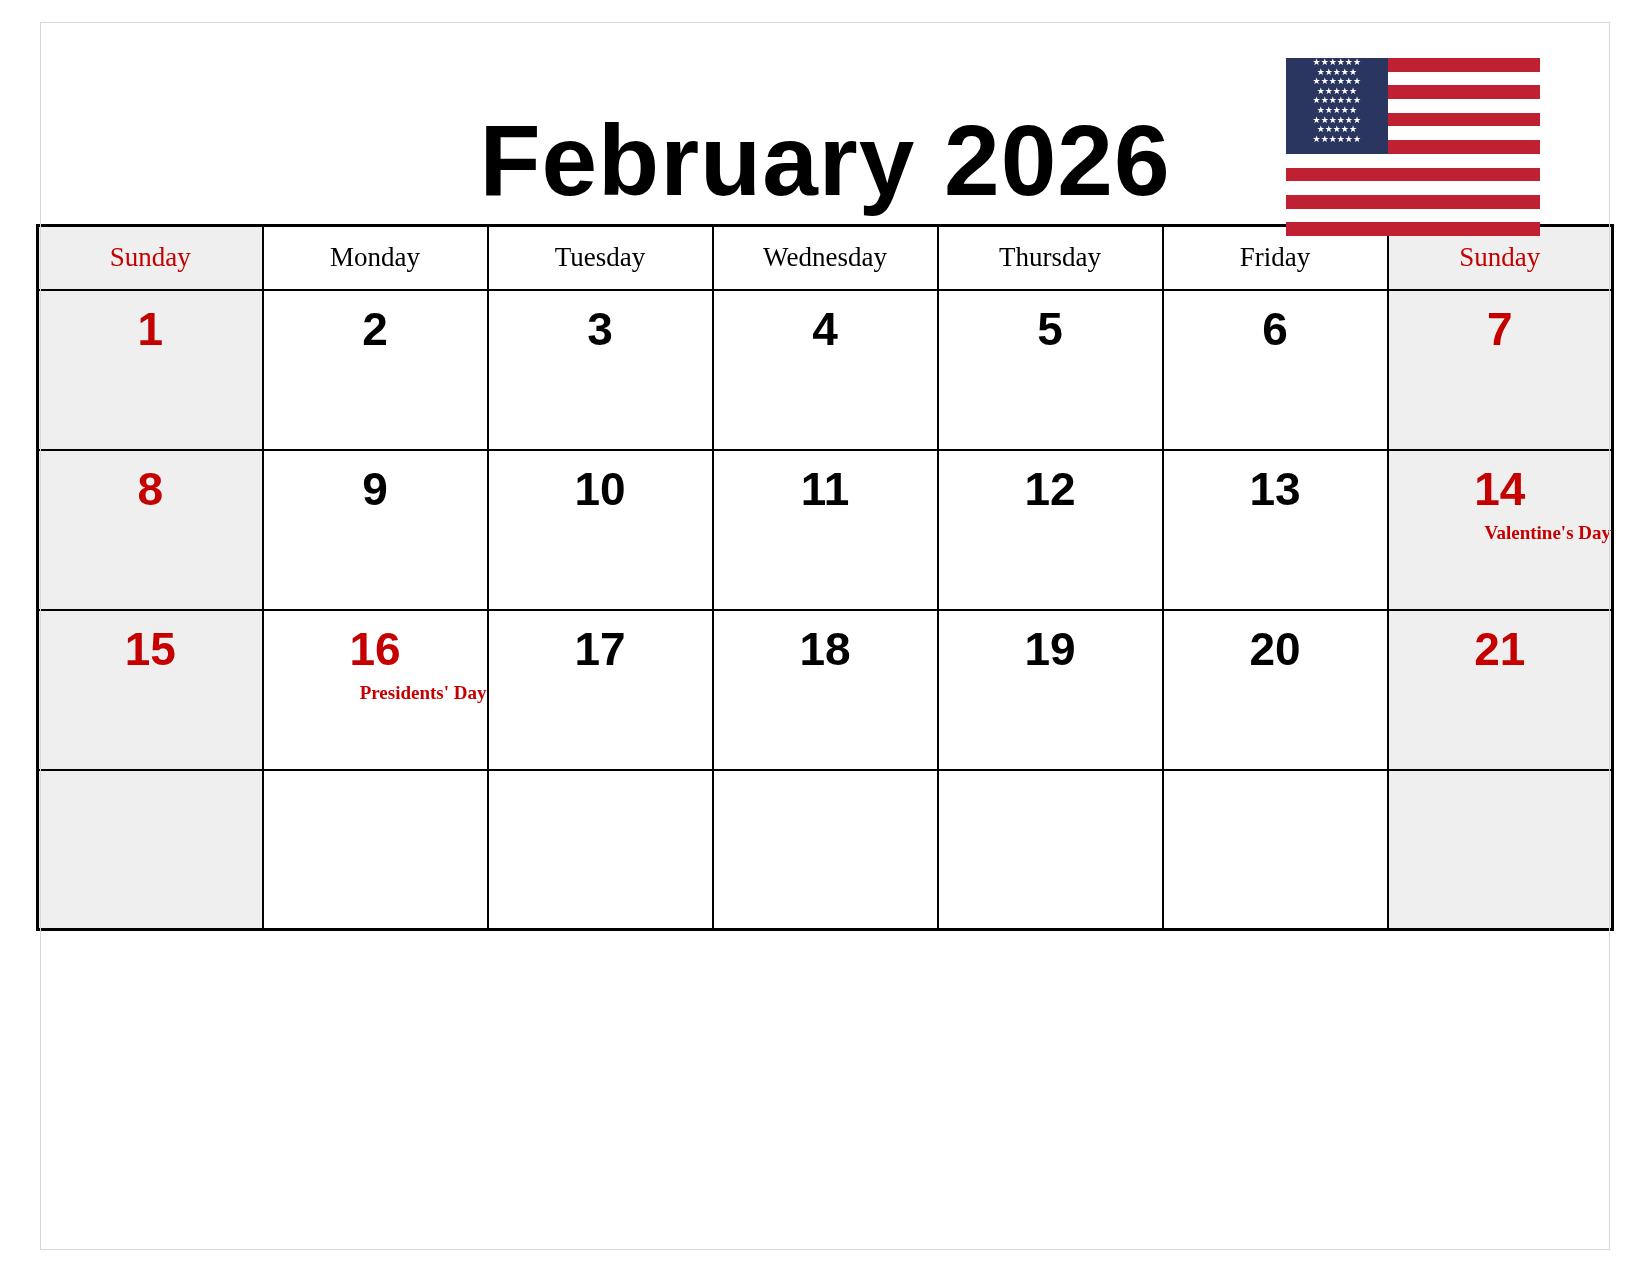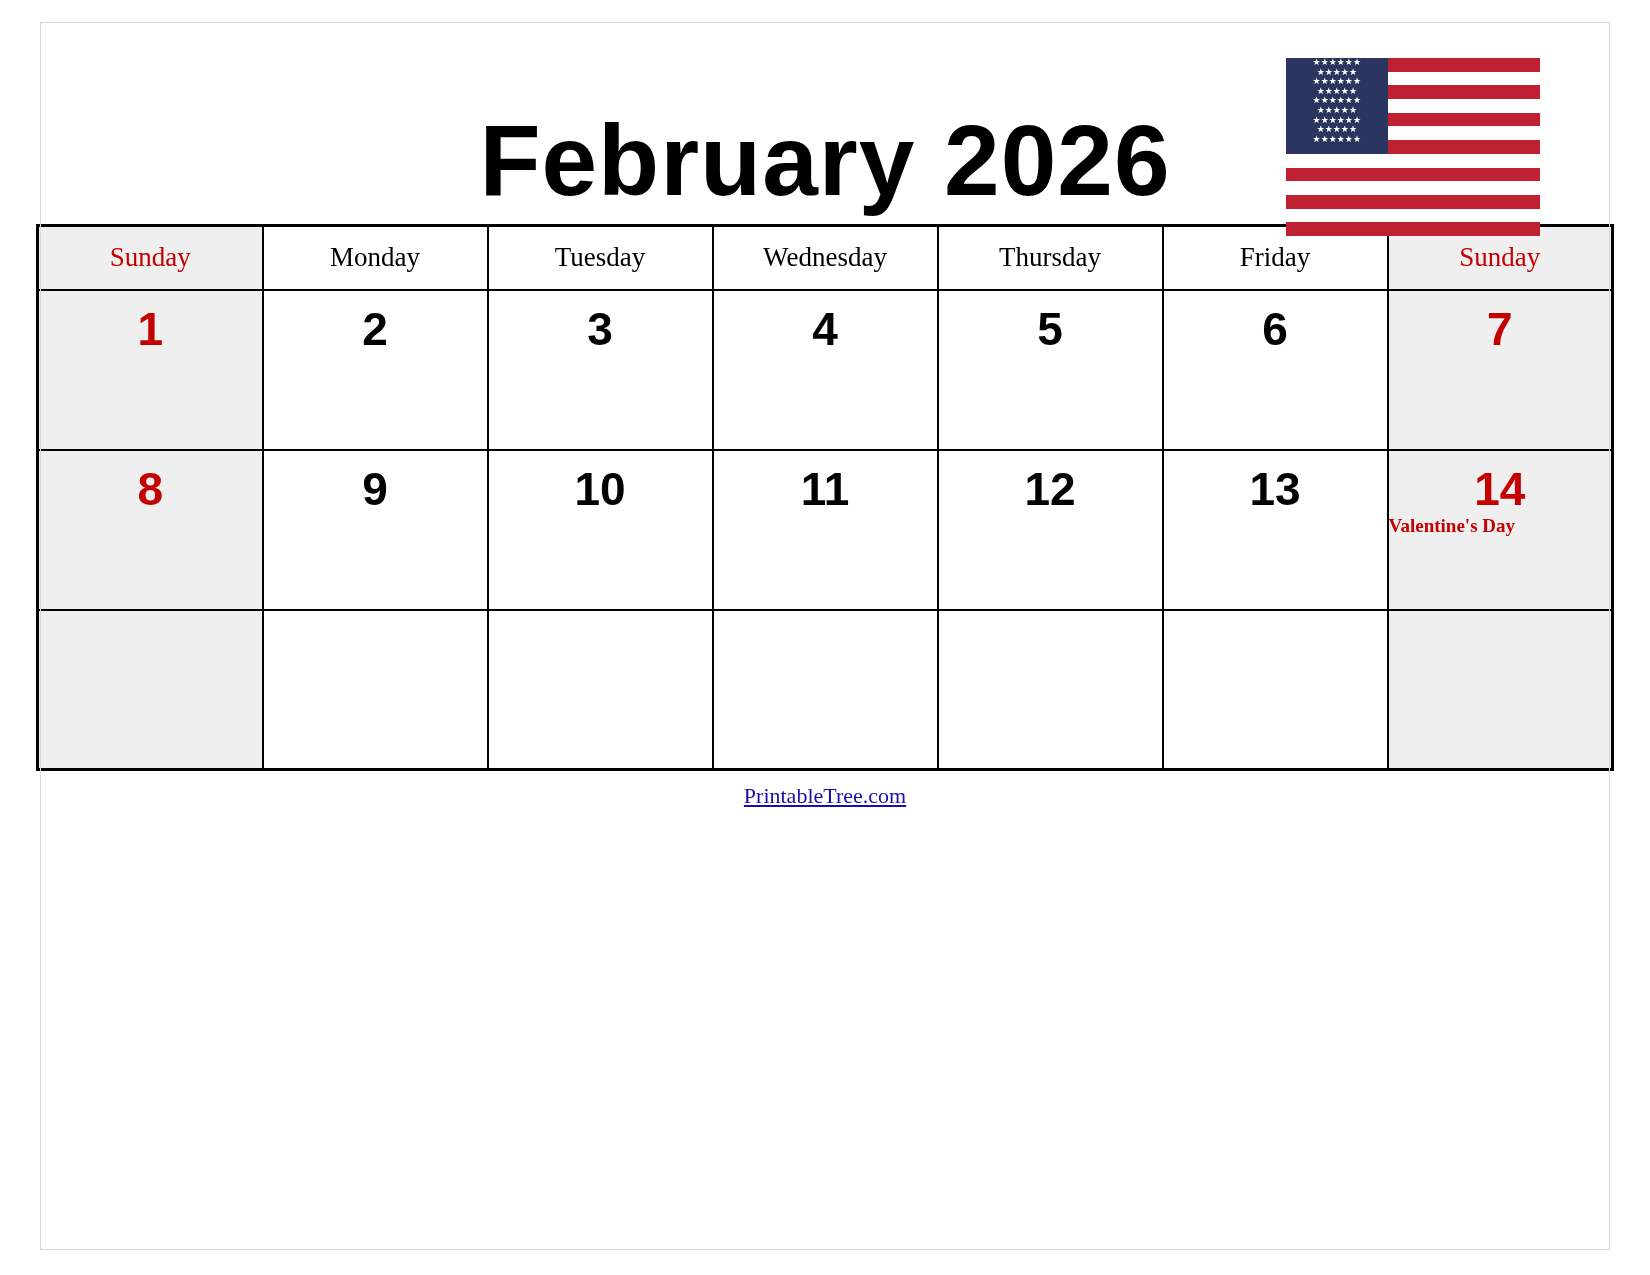--- a/index.html
+++ b/index.html
@@ -137,26 +137,26 @@
     color: #000000;
     padding-top: 14px;
     line-height: 1.05;
   }
   .daynum.red {
     color: #c40000;
   }
 
   .event {
     display: block;
-    text-align: left;
+    text-align: right;
     font-family: "Liberation Serif", serif;
     font-weight: bold;
     font-size: 19px;
     color: #c40000;
-    margin-top: 2px;
+    margin-top: 9px;
   }
 
   .footer {
     margin-top: 12px;
     text-align: center;
   }
   .footer a {
     font-family: "Liberation Serif", serif;
     font-size: 22px;
     color: #1a0dab;
@@ -242,20 +242,44 @@
           <td class="">
             <span class="daynum">13</span>
           </td>
           <td class="weekend">
             <span class="daynum red">14</span>
             <span class="event">Valentine's Day</span>
           </td>
         </tr>
         <tr>
           <td class="weekend">
+            <span class="daynum red">15</span>
+          </td>
+          <td class="">
+            <span class="daynum red">16</span>
+            <span class="event">Presidents' Day</span>
+          </td>
+          <td class="">
+            <span class="daynum">17</span>
+          </td>
+          <td class="">
+            <span class="daynum">18</span>
+          </td>
+          <td class="">
+            <span class="daynum">19</span>
+          </td>
+          <td class="">
+            <span class="daynum">20</span>
+          </td>
+          <td class="weekend">
+            <span class="daynum red">21</span>
+          </td>
+        </tr>
+        <tr>
+          <td class="weekend">
             <span class="daynum"></span>
           </td>
           <td class="">
             <span class="daynum"></span>
           </td>
           <td class="">
             <span class="daynum"></span>
           </td>
           <td class="">
             <span class="daynum"></span>
@@ -266,16 +290,13 @@
           <td class="">
             <span class="daynum"></span>
           </td>
           <td class="weekend">
             <span class="daynum"></span>
           </td>
         </tr>
       </tbody>
   </table>
 
-  <div class="footer">
-    <a href="#">PrintableTree.com</a>
-  </div>
 </div>
 
 </body></html>

